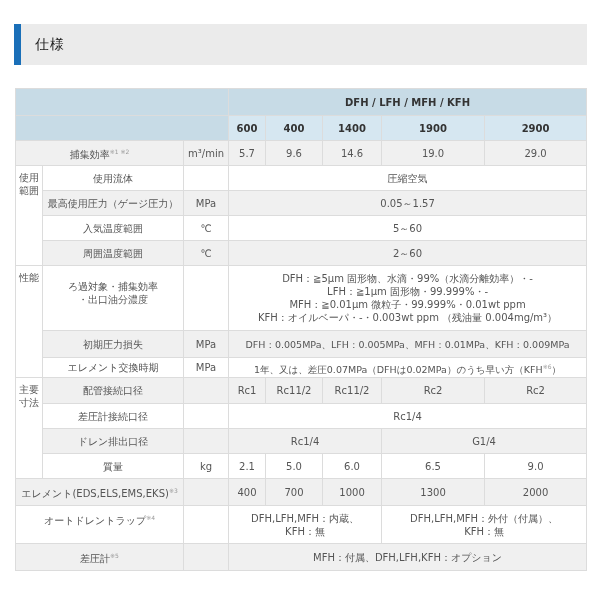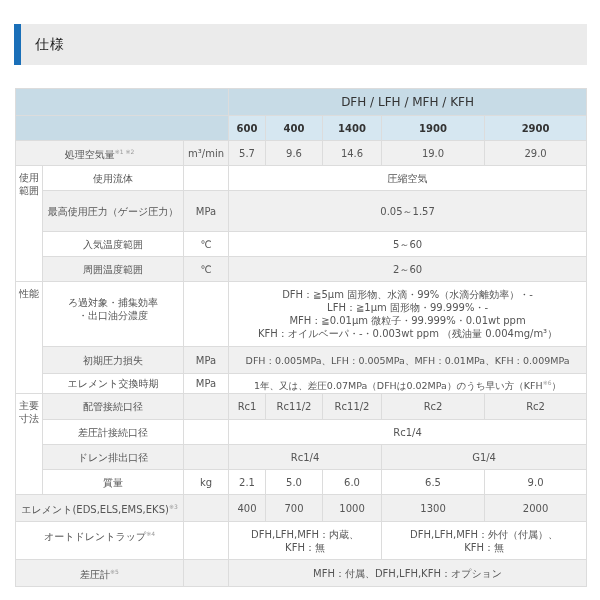--- a/index.html
+++ b/index.html
@@ -10,21 +10,21 @@
   .section-header .title { position: absolute; left: 14px; top: 12px; font-size: 14px;
                            font-weight: normal; color: #222; letter-spacing: 1px; }
   table.spec { position: absolute; left: 15px; top: 88px; width: 571px; border-collapse: collapse;
                table-layout: fixed; font-size: 10px; }
   table.spec td { border: 1px solid #dcdcdc; text-align: center; vertical-align: middle;
                   padding: 0 2px; line-height: 13px; color: #555; }
   .hdr-top td { background: #c7dbe6; height: 26px; border-color: #c7dbe6; }
   .hdr-models td { height: 24px; border-color: #c7dbe6; }
   .hdr-models td.lbl-blank { background: #c7dbe6; }
   .hdr-models td.model { background: #d6e7f1; font-weight: bold; color: #333; }
-  .hdr-top td.series { font-weight: normal; color: #333; font-size: 12px; }
+  .hdr-top td.series { font-weight: bold; color: #333; font-size: 10px; }
   tr.g td { background: #f0f0f0; }
   tr.w td { background: #ffffff; }
   td.grp { background: #ffffff !important; text-align: left !important; vertical-align: top !important;
            padding: 5px 3px !important; }
   sup { font-size: 6px; color: #999; vertical-align: 4px; }
   .multiline { line-height: 13px; padding: 4px 2px; }
 </style>
 </head>
 <body>
 
@@ -52,36 +52,36 @@
   <tr class="hdr-models">
     <td colspan="3" class="lbl-blank"></td>
     <td class="model">600</td>
     <td class="model">400</td>
     <td class="model">1400</td>
     <td class="model">1900</td>
     <td class="model">2900</td>
   </tr>
 
   <tr class="g" style="height:25px">
-    <td colspan="2"><span>処理空気量</span><sup>※1 ※2</sup></td>
+    <td colspan="2"><span>捕集効率</span><sup>※1 ※2</sup></td>
     <td>m³/min</td>
     <td>5.7</td>
     <td>9.6</td>
     <td>14.6</td>
     <td>19.0</td>
     <td>29.0</td>
   </tr>
 
   <tr class="w" style="height:25px">
     <td rowspan="4" class="grp">使用範囲</td>
     <td>使用流体</td>
     <td></td>
     <td colspan="5">圧縮空気</td>
   </tr>
-  <tr class="g" style="height:41px">
+  <tr class="g" style="height:25px">
     <td>最高使用圧力（ゲージ圧力）</td>
     <td>MPa</td>
     <td colspan="5">0.05～1.57</td>
   </tr>
   <tr class="w" style="height:25px">
     <td>入気温度範囲</td>
     <td>℃</td>
     <td colspan="5">5～60</td>
   </tr>
   <tr class="g" style="height:25px">

